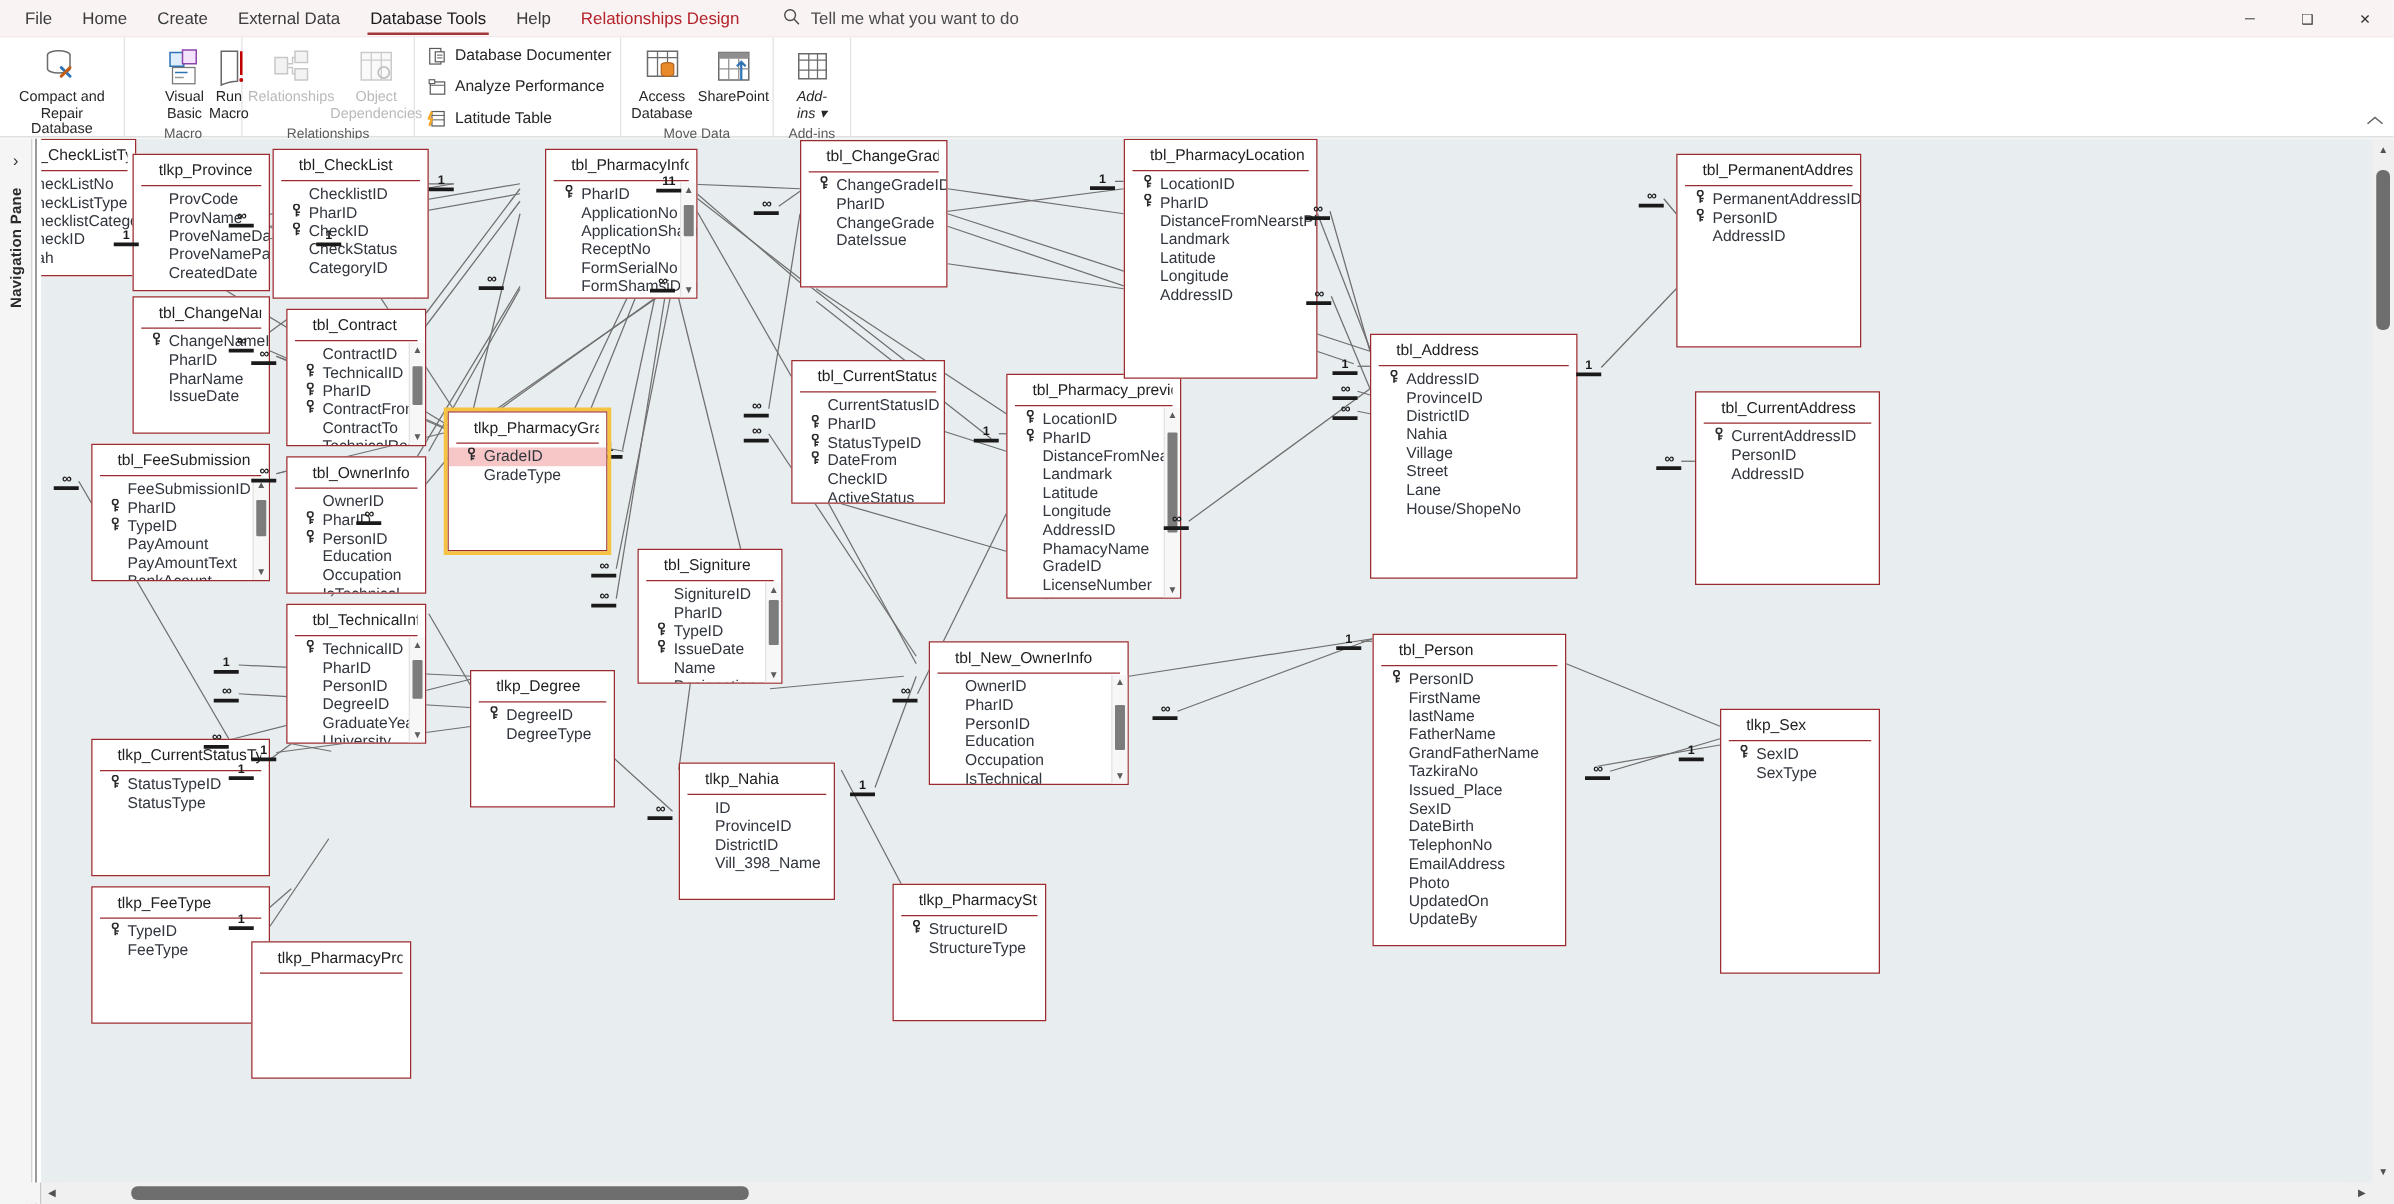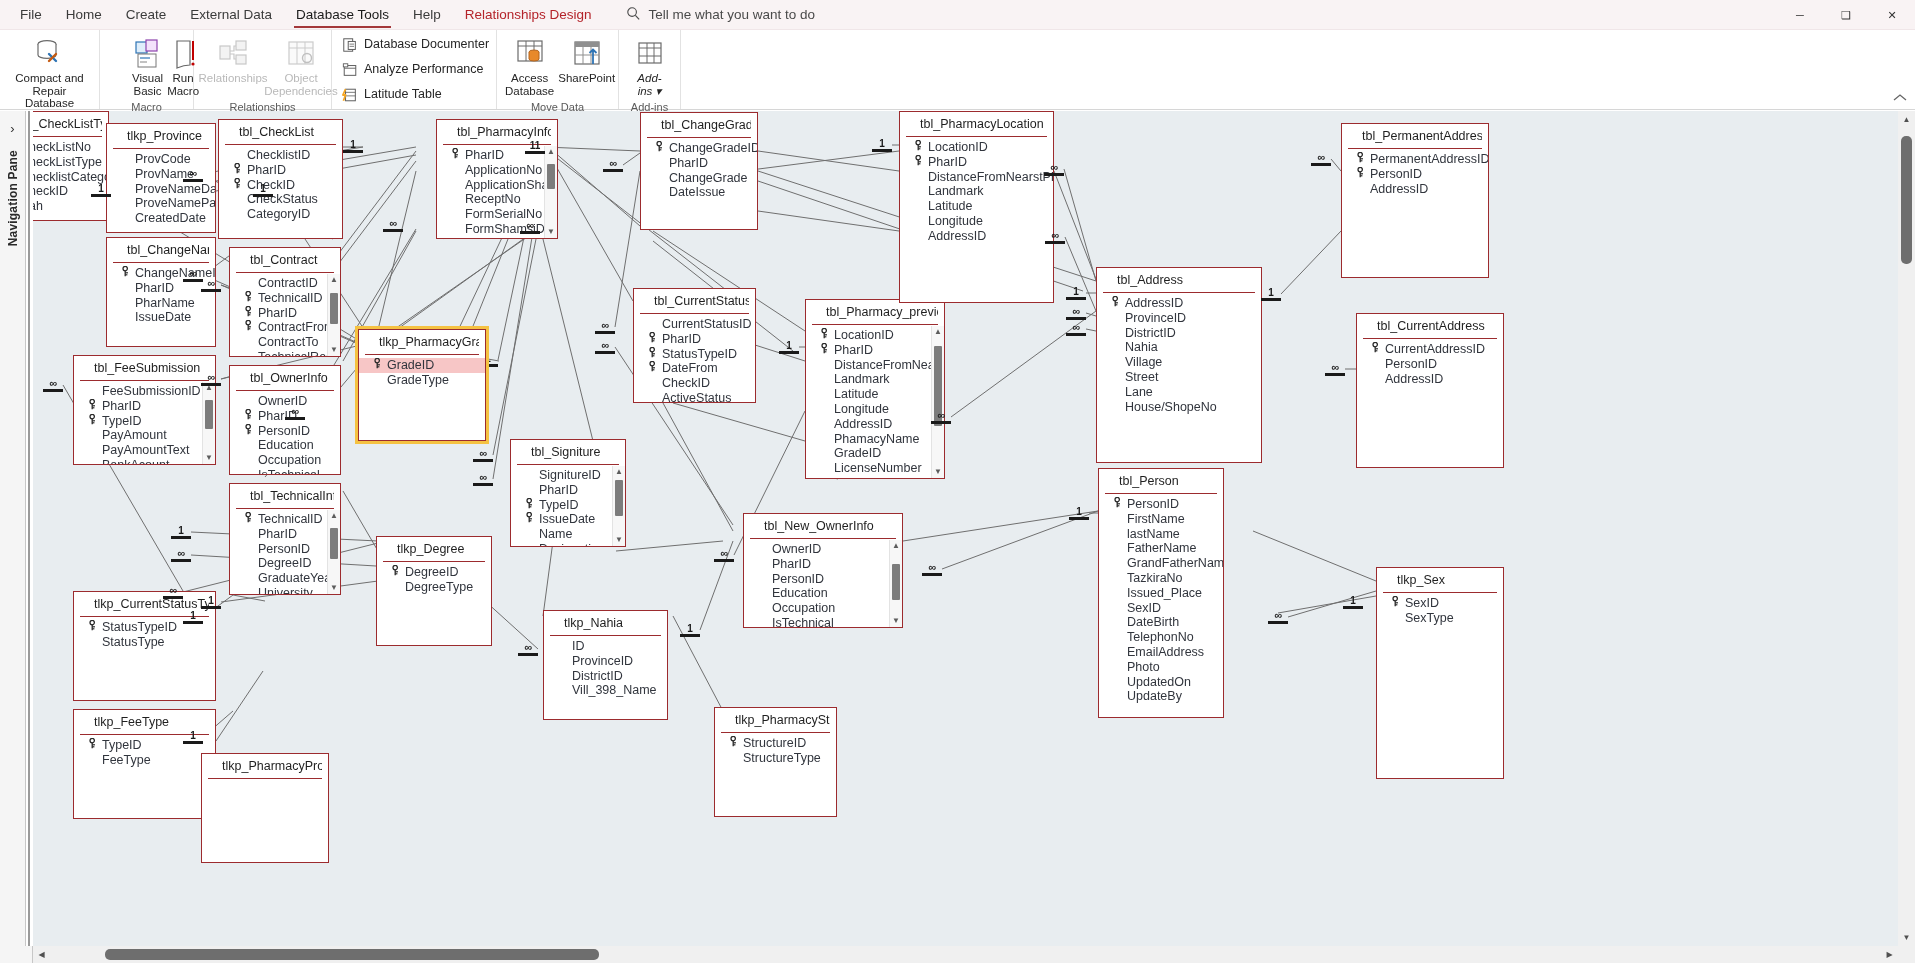--- a/index.html
+++ b/index.html
@@ -1387,21 +1387,21 @@
             <div class="fld">
               <span class="keyslot"></span>
               <span>PersonID</span>
             </div>
             <div class="fld">
               <span class="keyslot"></span>
               <span>AddressID</span>
             </div>
           </div>
         </div>
-        <div class="tbox" style="left: 1065px; top: 357px; width: 126px; height: 250px;">
+        <div class="tbox" style="left: 1065px; top: 396px; width: 155px; height: 250px;">
           <div class="tbox-title">tbl_Person</div>
           <div class="tbox-fields">
             <div class="fld">
               <span class="keyslot"><svg width="9" height="11" viewBox="0 0 9 11">
                   <circle cx="4.2" cy="2.6" r="2.2" fill="none" stroke="#2b2b2b" stroke-width="1.3"></circle>
                   <line x1="4.2" y1="4.6" x2="4.2" y2="10.2" stroke="#2b2b2b" stroke-width="1.3"></line>
                   <line x1="4.2" y1="6.8" x2="7" y2="6.8" stroke="#2b2b2b" stroke-width="1.2"></line>
                   <line x1="4.2" y1="8.8" x2="6.4" y2="8.8" stroke="#2b2b2b" stroke-width="1.2"></line>
                 </svg></span>
               <span>PersonID</span>

